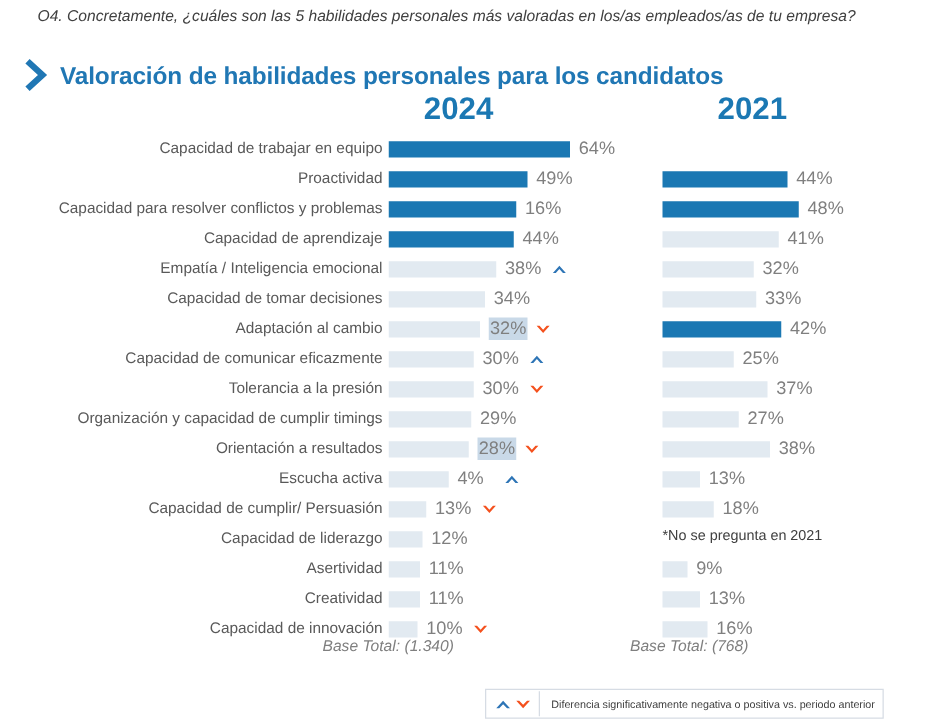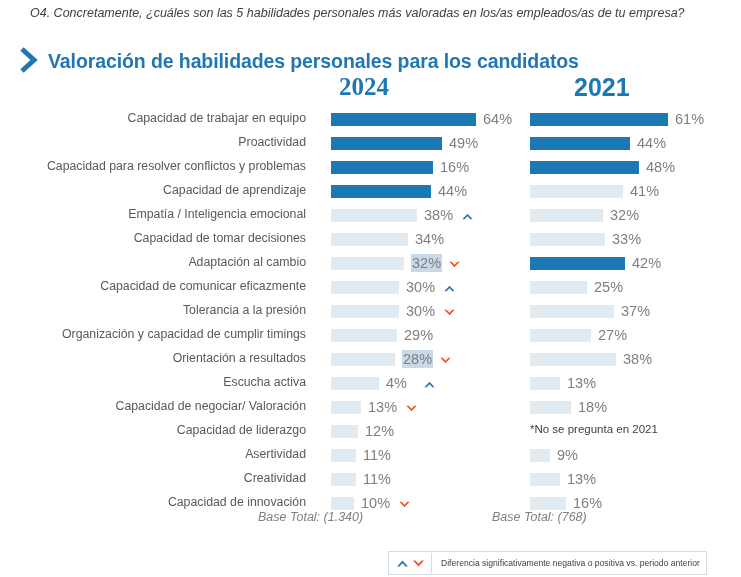--- a/index.html
+++ b/index.html
@@ -39,21 +39,21 @@
   }
   
   .year-head{
     position:absolute;
     top:73px;
     font-size:25px;
     font-weight:bold;
     color:#1B78B3;
     letter-spacing:0px;
   }
-  #year-2024{ left:339px;font-family:Liberation Serif, serif; }
+  #year-2024{ left:339px; }
   #year-2021{ left:574px; }
 
   
   #chart{
     position:absolute;
     left:0; top:108px; width:741px;
   }
   .row{
     position:relative;
     height:24px;
@@ -62,21 +62,21 @@
     position:absolute;
     right:435px;           
     top:3px;
     width:300px;
     text-align:right;
     font-size:12.3px;
     color:#595959;
     white-space:nowrap;
   }
   .panel{ position:absolute; top:0; height:24px; }
-  .panel.p2024{ left:311px; width:215px;margin-left:20px; }
+  .panel.p2024{ left:311px; width:215px; }
   .panel.p2021{ left:530px; width:211px; }
 
   .bar{
     position:absolute;
     top:5px;
     left:0;
     height:13px;
     background:#E2EAF1;
   }
   .bar.hi{ background:#1B78B3; }
@@ -108,21 +108,21 @@
   
   .base{
     position:absolute;
     top:510px;
     font-size:12.5px;
     font-style:italic;
     color:#7F7F7F;
     white-space:nowrap;
   }
   #base-2024{ left:258px; }
-  #base-2021{ left:492px; }
+  #base-2021{ left:504px; }
   
   #source{
     position:absolute;
     left:22px; top:551px;
     font-size:13px;
     font-style:italic;
     color:#333333;
     margin-top:24px;
   }
   
@@ -162,24 +162,20 @@
 <div class="year-head" id="year-2024">2024</div>
 <div class="year-head" id="year-2021">2021</div>
 
 <div id="chart">
     <div class="row">
       <div class="lbl">Capacidad de trabajar en equipo</div>
       <div class="panel p2024">
         <div class="bar hi" style="width:145px"></div>
         <div class="val" style="left:152px">64%</div>
       </div>
-      <div class="panel p2021">
-        <div class="bar hi" style="width:138px"></div>
-        <div class="val" style="left:145px">61%</div>
-      </div>
     </div>
     <div class="row">
       <div class="lbl">Proactividad</div>
       <div class="panel p2024">
         <div class="bar hi" style="width:111px"></div>
         <div class="val" style="left:118px">49%</div>
       </div>
       <div class="panel p2021">
         <div class="bar hi" style="width:100px"></div>
         <div class="val" style="left:107px">44%</div>
@@ -307,21 +303,21 @@
         <div class="mark" style="left:92px"><svg width="13" height="13" viewBox="0 0 15 15">
             <path d="M1.5,10.8 L7.5,4.2 L13.5,10.8 L10.8,10.8 L7.5,7.1 L4.2,10.8 Z" fill="#2E75B6"></path>
           </svg></div>
       </div>
       <div class="panel p2021">
         <div class="bar" style="width:30px"></div>
         <div class="val" style="left:37px">13%</div>
       </div>
     </div>
     <div class="row">
-      <div class="lbl">Capacidad de negociar/ Valoración</div>
+      <div class="lbl">Capacidad de cumplir/ Persuasión</div>
       <div class="panel p2024">
         <div class="bar" style="width:30px"></div>
         <div class="val" style="left:37px">13%</div>
         <div class="mark" style="left:74px"><svg width="13" height="13" viewBox="0 0 15 15">
             <path d="M1.5,4.2 L7.5,10.8 L13.5,4.2 L10.8,4.2 L7.5,7.9 L4.2,4.2 Z" fill="#F4511E"></path>
           </svg></div>
       </div>
       <div class="panel p2021">
         <div class="bar" style="width:41px"></div>
         <div class="val" style="left:48px">18%</div>

